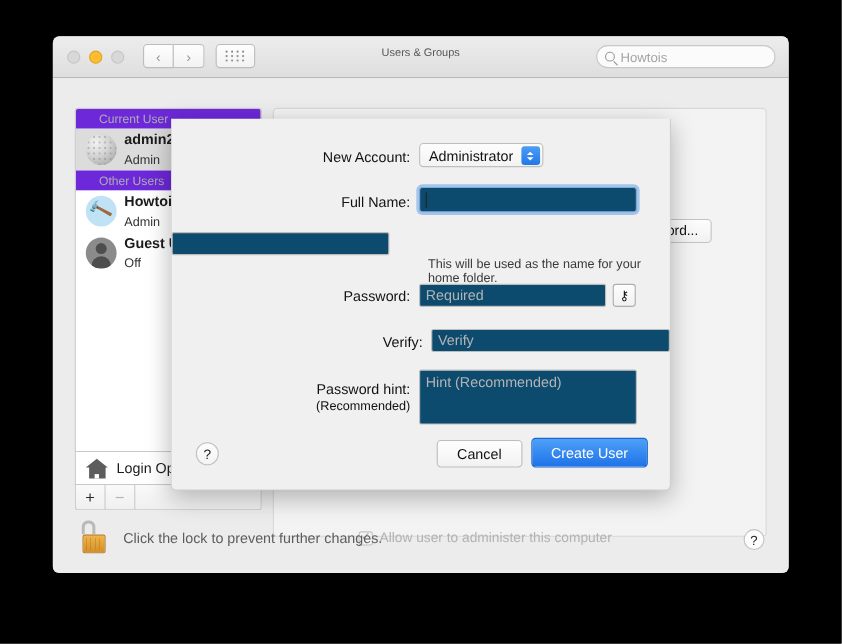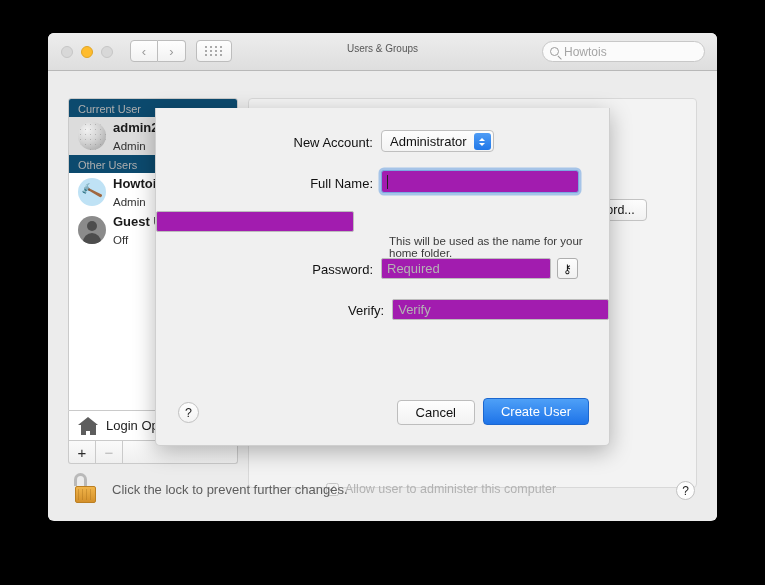--- a/index.html
+++ b/index.html
@@ -89,22 +89,22 @@
   #sidebar {
     position: absolute; left: 20px; top: 27px;
     width: 170px; height: 313px;
     background: #fff;
     border: 1px solid #cacaca;
     border-radius: 3px 3px 0 0;
     overflow: hidden;
   }
   .grp-hdr {
     font-size: 11px; color: #aeaeae;
-    padding: 4px 0 2px 9px;
-    background: #0c4a6e;
+    padding: 4px 0 2px 21px;
+    background: #6d28d9;
   }
   .user-row {
     display: flex; align-items: center;
     padding: 3px 0 3px 9px; height: 38px;
   }
   .user-row.sel { background: #dcdcdc; }
   .avatar { width: 28px; height: 28px; border-radius: 50%; flex: none; margin-right: 7px; position: relative; overflow: hidden;}
   .av-golf {
     background: radial-gradient(circle at 32% 28%, #f2f2f2 0%, #d3d3d3 45%, #9c9c9c 100%);
   }
@@ -214,21 +214,21 @@
     border-top: none;
     border-radius: 0 0 5px 5px;
     box-shadow: 0 6px 22px rgba(0,0,0,0.28);
   }
   .row { position: absolute; display: flex; align-items: center; }
   .flabel {
     text-align: right; font-size: 13px; color: #111;
     line-height: 1.15;
   }
   .finput {
-    background: #a21caf; border: 1px solid #bcbcbc; border-radius: 2px;
+    background: #0c4a6e; border: 1px solid #bcbcbc; border-radius: 2px;
     font-size: 13px; color: #111;
     display: flex; align-items: center;
     padding: 0 5px;
   }
   .ph { color: #b4b4b4; }
 
   
   #r-newaccount { left: 0; top: 22px; width: 100%; }
   #lbl-newaccount { width: 225px; padding-right: 8px; padding-top: 4px; }
   #popup-newaccount {
@@ -468,20 +468,29 @@
         </span>
       </div>
 
       <div class="row" id="r-verify">
         <span class="flabel" id="lbl-verify">Verify:</span>
         <span class="finput" id="inp-verify">
           <span class="ph">Verify</span>
         </span>
       </div>
 
+      <div class="row" id="r-hint">
+        <span class="flabel" id="lbl-hint">
+          <span>Password hint:</span><br>
+          <span class="sub">(Recommended)</span>
+        </span>
+        <span class="finput" id="inp-hint">
+          <span class="ph">Hint (Recommended)</span>
+        </span>
+      </div>
 
       <div id="help-sheet">?</div>
       <div id="btn-cancel">Cancel</div>
       <div id="btn-create">Create User</div>
     </div>
 
   </div>
 </div>
 
 </body></html>

